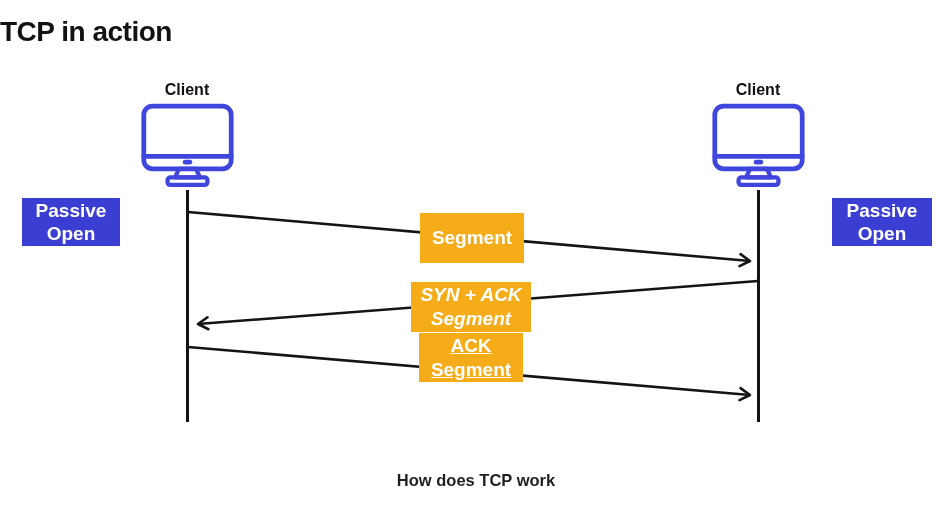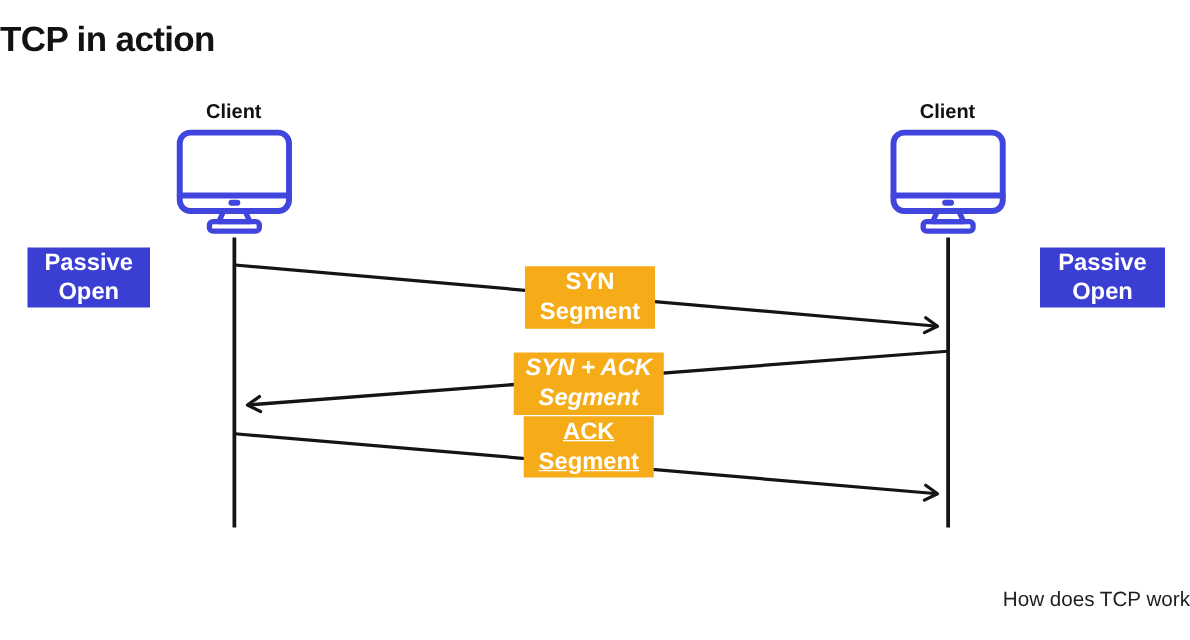--- a/index.html
+++ b/index.html
@@ -39,22 +39,22 @@
   .state-badge.active{left:22px;top:198px;width:98px;height:48px;}
   .state-badge.passive{left:832px;top:198px;width:100px;height:48px;}
 
   .segment-badge{position:absolute;background:var(--segment-yellow);color:#fff;
                  font-weight:bold;font-size:19px;line-height:24px;text-align:center;
                  display:flex;flex-direction:column;justify-content:center;z-index:2;}
   .segment-badge.syn{left:420px;top:213px;width:104px;height:50px;}
   .segment-badge.synack{left:411px;top:282px;width:120px;height:50px;font-style:italic;}
   .segment-badge.ack{left:419px;top:333px;width:104px;height:49px;text-decoration:underline;}
 
-  .caption{position:absolute;left:0;top:471px;width:100%;text-align:right;
-           font-size:16.5px;color:#1f1f1f;font-weight:400;}
+  .caption{position:absolute;left:0;top:471px;width:100%;text-align:center;
+           font-size:16.5px;color:#1f1f1f;font-weight:700;}
 </style>
 </head>
 <body>
 
 <div class="canvas">
 
   <div class="title">TCP in action</div>
 
   <div class="actor-label client">Client</div>
   <div class="actor-label server">Client</div>
@@ -95,21 +95,20 @@
   <div class="state-badge active">
     <span>Passive</span>
     <span>Open</span>
   </div>
   <div class="state-badge passive">
     <span>Passive</span>
     <span>Open</span>
   </div>
 
   <div class="segment-badge syn">
-    <span>SYN</span>
     <span>Segment</span>
   </div>
   <div class="segment-badge synack">
     <span>SYN + ACK</span>
     <span>Segment</span>
   </div>
   <div class="segment-badge ack">
     <span>ACK</span>
     <span>Segment</span>
   </div>

